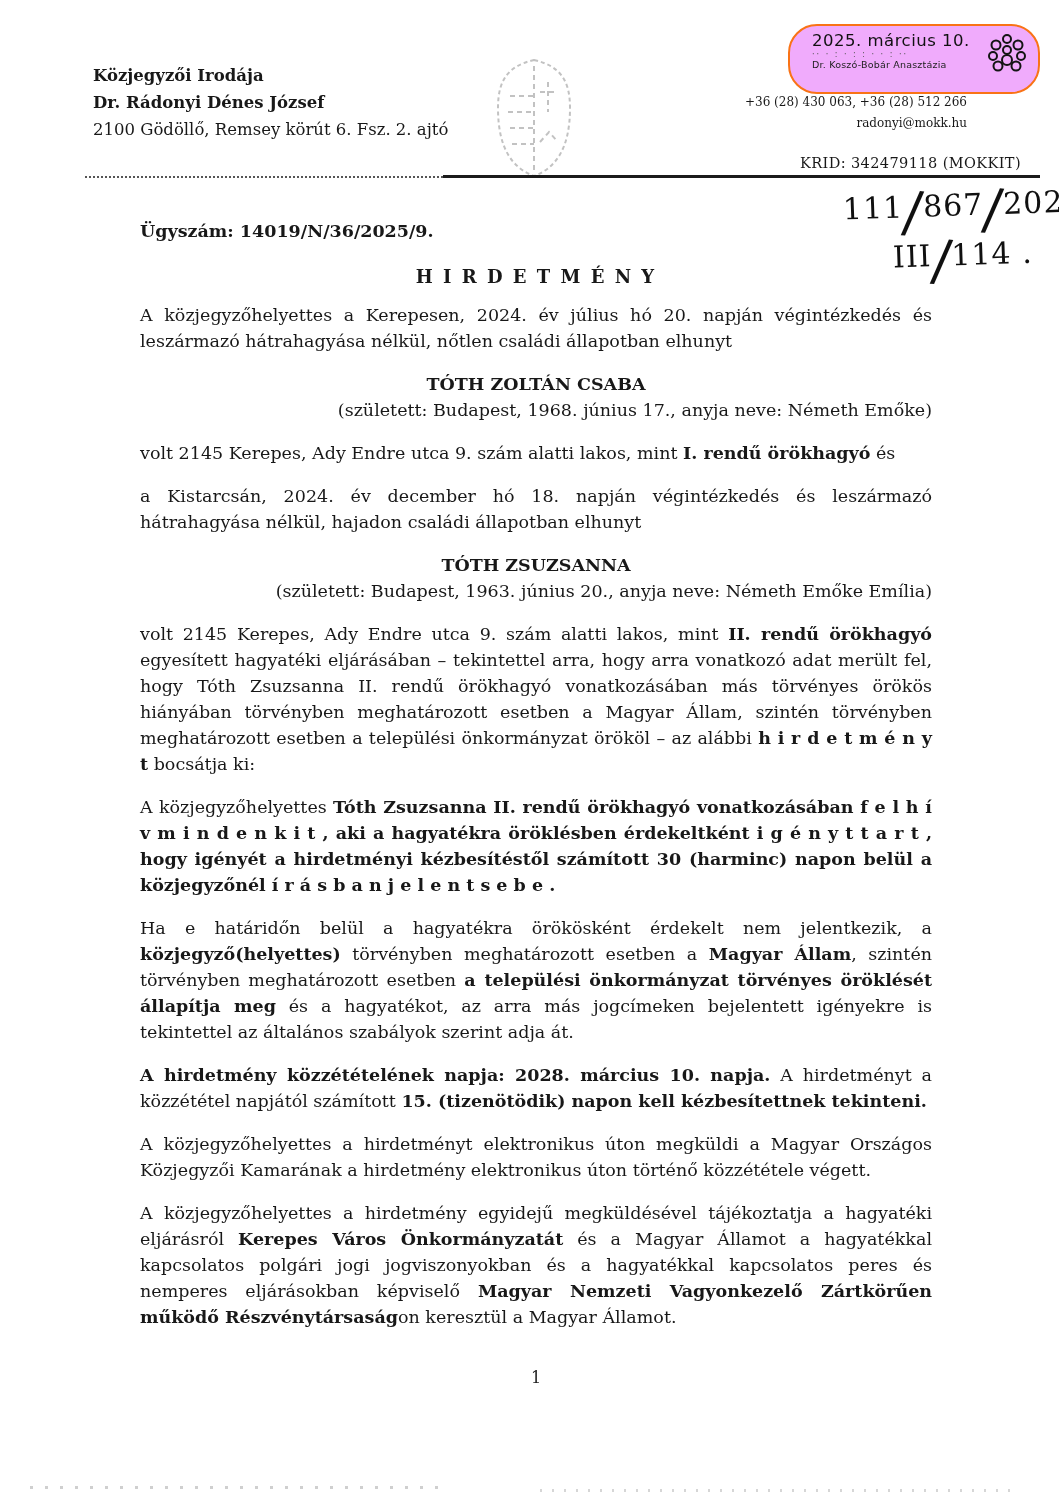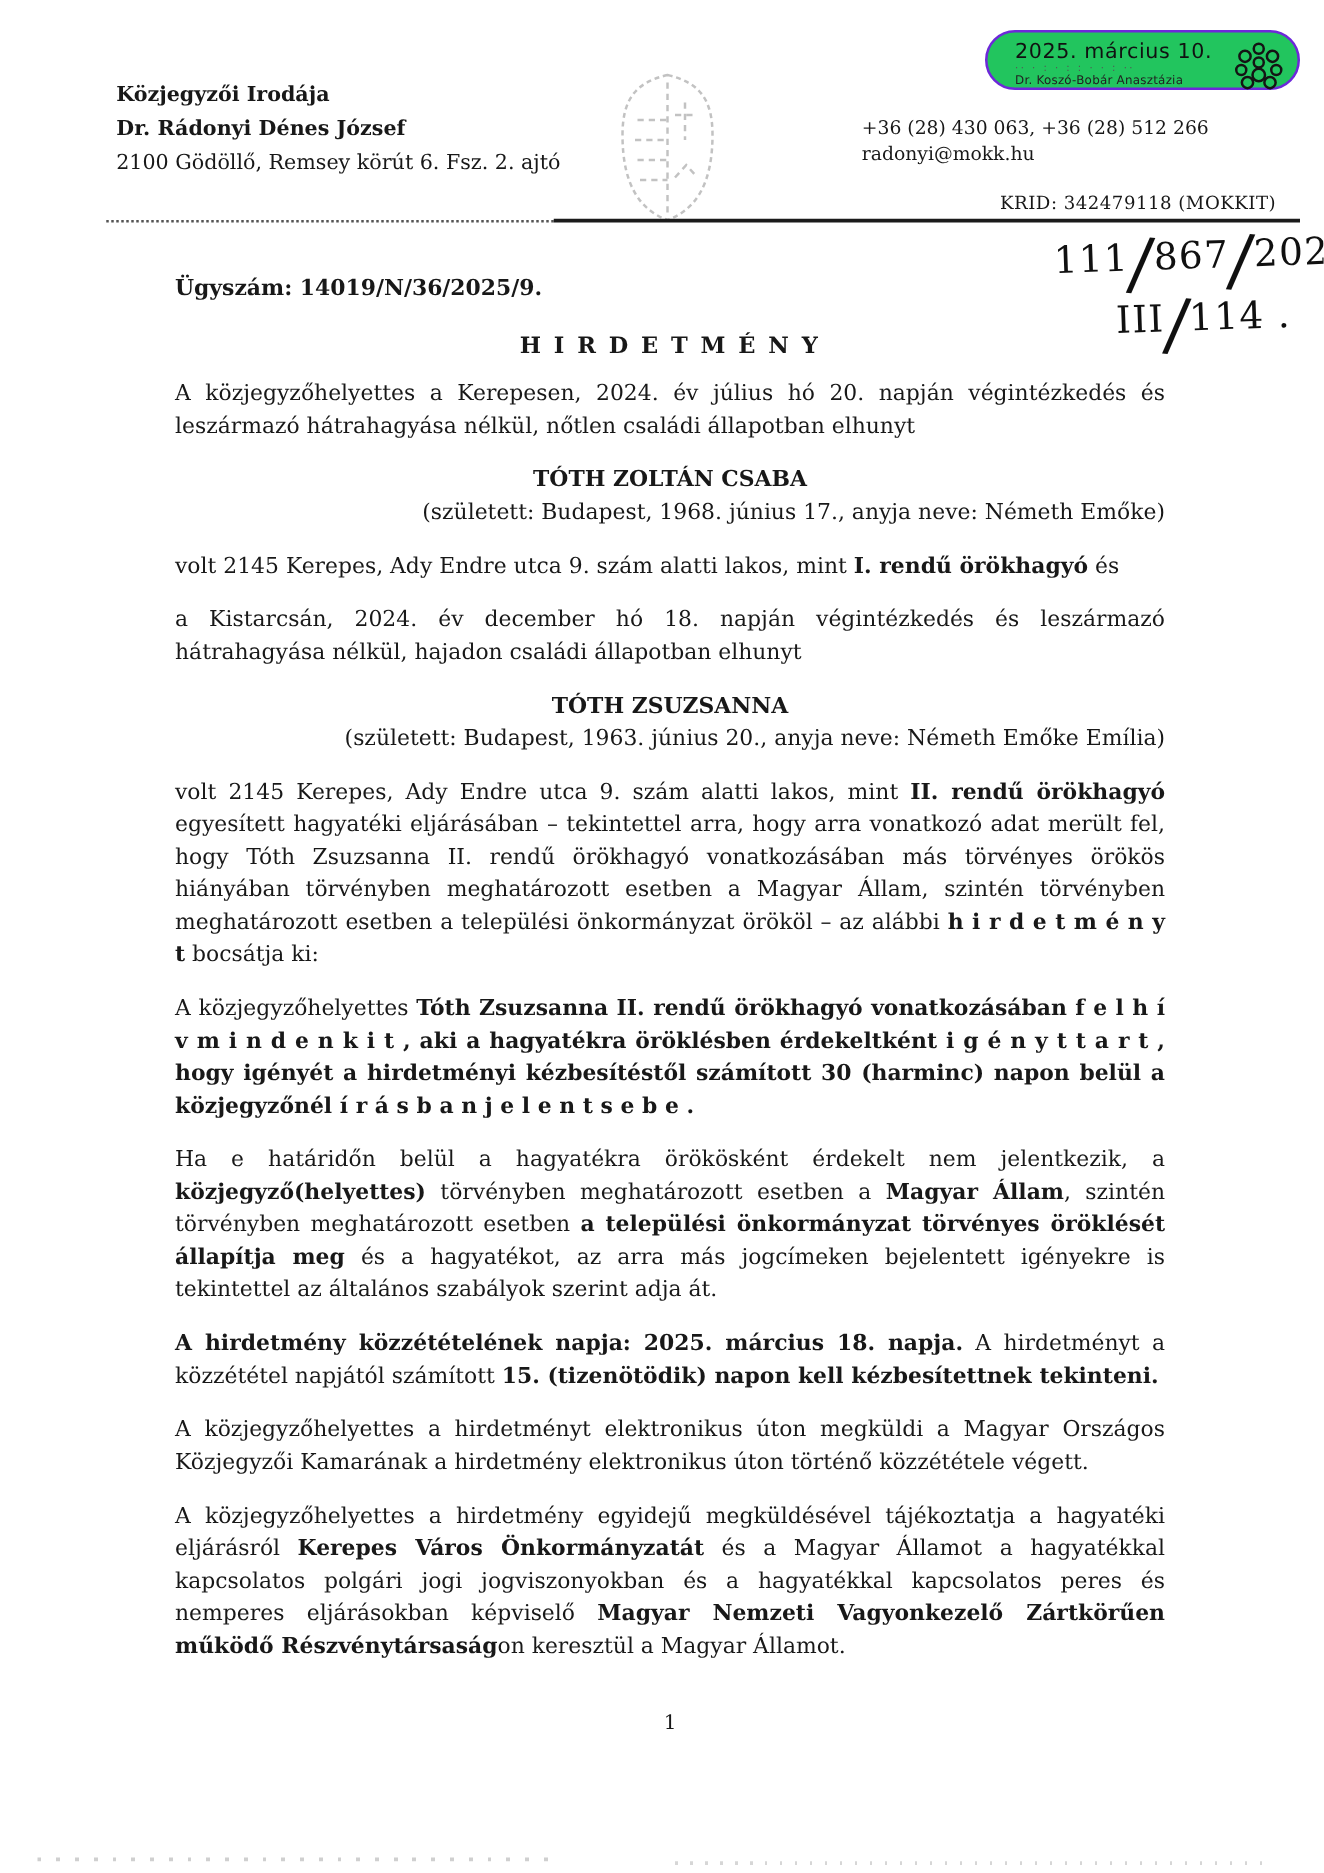--- a/index.html
+++ b/index.html
@@ -6,29 +6,29 @@
   html,body { background:#ffffff; }
   .page {
     position:relative; width:1059px; height:1498px; background:#ffffff;
     font-family:"DejaVu Serif", serif; color:#181818; overflow:hidden;
   }
   
   .office { position:absolute; left:93px; top:62px; font-size:16.5px; line-height:27px; }
   .office .bold-line { font-weight:bold; }
   .center-emblem { position:absolute; left:490px; top:56px; opacity:.6; }
   .stamp {
-    position:absolute; left:788px; top:24px; width:252px; height:48px;
-    border:2px solid #6d28d9; border-radius:29px; padding:6px 14px 0 22px;
-    font-family:"DejaVu Sans", sans-serif; background:#22c55e;
+    position:absolute; left:788px; top:24px; width:252px; height:70px;
+    border:2px solid #f97316; border-radius:29px; padding:6px 14px 0 22px;
+    font-family:"DejaVu Sans", sans-serif; background:#f0abfc;
   }
   .stamp-date { font-size:16.5px; color:#111; letter-spacing:.5px; line-height:18px; }
   .stamp-dots { font-size:8px; letter-spacing:2px; color:#555; line-height:9px; }
   .stamp-name { font-size:9.5px; color:#222; letter-spacing:.2px; line-height:12px; }
   .stamp-emblem { position:absolute; right:8px; top:5px; }
-  .contact { position:absolute; right:92px; top:92px; font-size:15px; line-height:21px; }
+  .contact { position:absolute; right:92px; top:92px; text-align:right; font-size:12px; line-height:21px; }
   .krid { position:absolute; left:800px; top:155px; font-size:14.5px; letter-spacing:.4px; }
   .rule-left  { position:absolute; left:85px;  top:176px; width:358px; border-top:2px dotted #555; }
   .rule-right { position:absolute; left:443px; top:175px; width:597px; border-top:3px solid #1b1b1b; }
   
   .hw {
     position:absolute; font-size:30px; line-height:30px; color:#101010;
     letter-spacing:1px; white-space:nowrap; transform:rotate(-2deg);
   }
   .hw .slash { font-size:56px; display:inline-block; vertical-align:-14px; transform:rotate(8deg); font-weight:200; }
   .hw1 { left:843px; top:190px; }
@@ -117,21 +117,21 @@
 
     <p class="para"><span>volt 2145 Kerepes, Ady Endre utca 9. szám alatti lakos, mint </span><span class="b">I. rendű örökhagyó</span><span> és</span></p>
     <p class="para"><span>a Kistarcsán, 2024. év december hó 18. napján végintézkedés és leszármazó hátrahagyása nélkül, hajadon családi állapotban elhunyt</span></p>
 
     <div class="name">TÓTH ZSUZSANNA</div>
     <div class="birth">(született: Budapest, 1963. június 20., anyja neve: Németh Emőke Emília)</div>
 
     <p class="para"><span>volt 2145 Kerepes, Ady Endre utca 9. szám alatti lakos, mint </span><span class="b">II. rendű örökhagyó</span><span> egyesített hagyatéki eljárásában – tekintettel arra, hogy arra vonatkozó adat merült fel, hogy Tóth Zsuzsanna II. rendű örökhagyó vonatkozásában más törvényes örökös hiányában törvényben meghatározott esetben a Magyar Állam, szintén törvényben meghatározott esetben a települési önkormányzat örököl – az alábbi </span><span class="b">h i r d e t m é n y t</span><span> bocsátja ki:</span></p>
     <p class="para"><span>A közjegyzőhelyettes </span><span class="b">Tóth Zsuzsanna II. rendű örökhagyó vonatkozásában f e l h í v  m i n d e n k i t ,  aki a hagyatékra öröklésben érdekeltként  i g é n y t   t a r t ,  hogy igényét a hirdetményi kézbesítéstől számított 30 (harminc) napon belül a közjegyzőnél  í r á s b a n   j e l e n t s e   b e .</span></p>
     <p class="para"><span>Ha e határidőn belül a hagyatékra örökösként érdekelt nem jelentkezik, a </span><span class="b">közjegyző(helyettes)</span><span> törvényben meghatározott esetben a </span><span class="b">Magyar Állam</span><span>, szintén törvényben meghatározott esetben </span><span class="b">a települési önkormányzat törvényes öröklését állapítja meg</span><span> és a hagyatékot, az arra más jogcímeken bejelentett igényekre is tekintettel az általános szabályok szerint adja át.</span></p>
-    <p class="para"><span class="b">A hirdetmény közzétételének napja: 2025. március 18. napja.</span><span> A hirdetményt a közzététel napjától számított </span><span class="b">15. (tizenötödik) napon kell kézbesítettnek tekinteni.</span></p>
+    <p class="para"><span class="b">A hirdetmény közzétételének napja: 2028. március 10. napja.</span><span> A hirdetményt a közzététel napjától számított </span><span class="b">15. (tizenötödik) napon kell kézbesítettnek tekinteni.</span></p>
     <p class="para"><span>A közjegyzőhelyettes a hirdetményt elektronikus úton megküldi a Magyar Országos Közjegyzői Kamarának a hirdetmény elektronikus úton történő közzététele végett.</span></p>
     <p class="para"><span>A közjegyzőhelyettes a hirdetmény egyidejű megküldésével tájékoztatja a hagyatéki eljárásról </span><span class="b">Kerepes Város Önkormányzatát</span><span> és a Magyar Államot a hagyatékkal kapcsolatos polgári jogi jogviszonyokban és a hagyatékkal kapcsolatos peres és nemperes eljárásokban képviselő </span><span class="b">Magyar Nemzeti Vagyonkezelő Zártkörűen működő Részvénytársaság</span><span>on keresztül a Magyar Államot.</span></p>
   </div>
 
   <div class="pageno">1</div>
 
   <div class="noise1"></div>
   <div class="noise2"></div>
 </div>
 

